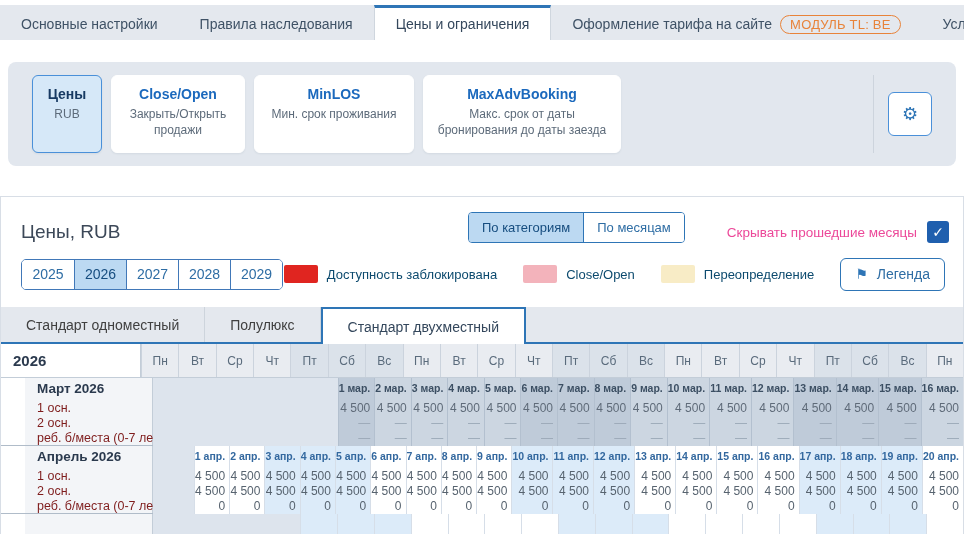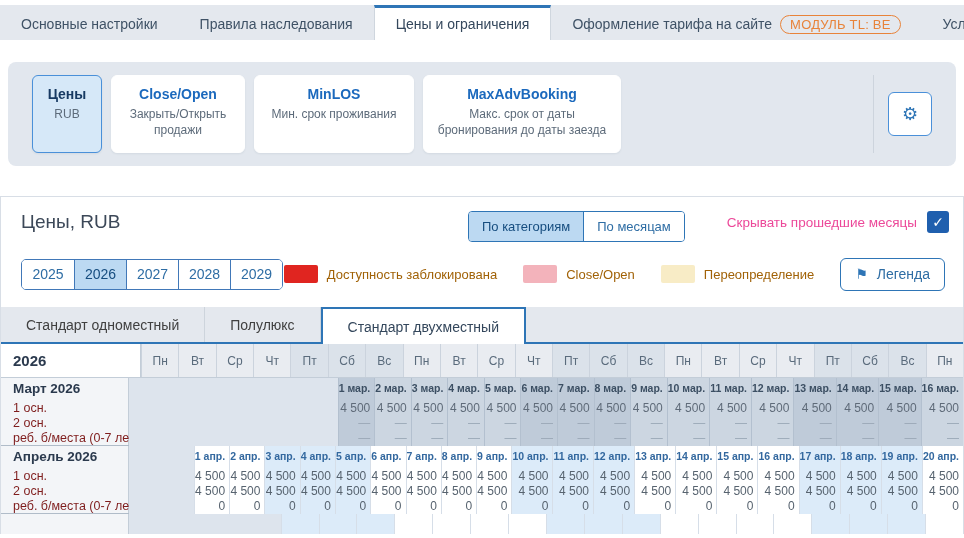--- a/index.html
+++ b/index.html
@@ -27,41 +27,41 @@
   .rcard.selected { background:#d6e8f8; border:1px solid #4a90d9; }
   .rcard.selected .t { color:#173a63; }
   .cards-right { display:flex; align-items:center; height:78px; }
   .cards-divider { width:1px; background:#cdd4dd; height:100%; margin:0 14px 0 6px; }
   .gear-btn { width:44px; height:44px; background:#fff; border:1px solid #4a90d9; border-radius:6px;
     color:#2e75b6; font-size:18px; display:flex; align-items:center; justify-content:center; cursor:pointer; }
 
   
   .main { margin-top:30px; border-top:1px solid #d8dee6; border-left:1px solid #d8dee6;
     border-right:1px solid #d8dee6; }
-  .prices-head { display:flex; align-items:flex-start; padding:14px 14px 10px 20px; height:56px; }
+  .prices-head { display:flex; align-items:flex-end; padding:14px 14px 10px 20px; height:56px; }
   .prices-title { font-size:19px; color:#3c4858; flex:1; }
   .toggle-group { display:flex; border:1px solid #2e75b6; border-radius:4px; overflow:hidden; height:31px; }
   .toggle-btn { padding:0 13px; display:flex; align-items:center; font-size:13px; color:#2e6da4;
     background:#fff; cursor:pointer; }
   .toggle-btn.active { background:#bcd9f2; color:#164d7f; border-right:1px solid #2e75b6; }
   .hidepast { display:flex; align-items:center; gap:10px; margin-left:42px; }
   .hidepast .lbl { color:#ec4899; font-size:13.5px; }
   .checkbox { width:22px; height:22px; background:#1f5fae; border-radius:3px; color:#fff;
     display:flex; align-items:center; justify-content:center; font-size:14px; cursor:pointer; }
 
   .yearlegend { display:flex; align-items:center; padding:6px 14px 10px 20px; height:46px; }
   .year-group { display:flex; border:1px solid #4178b8; border-radius:5px; overflow:hidden; height:31px; }
   .year-btn { width:52px; display:flex; align-items:center; justify-content:center; font-size:14px;
     color:#2e6da4; background:#fff; border-left:1px solid #4178b8; cursor:pointer; }
   .year-btn:first-child { border-left:none; }
   .year-btn.active { background:#bcd9f2; color:#164d7f; }
   .legend-items { display:flex; align-items:center; gap:26px; margin-left:auto; }
   .legend-item { display:flex; align-items:center; gap:9px; }
   .legend-sw { width:34px; height:18px; border-radius:2px; }
-  .legend-item .llbl { color:#a16207; font-size:13px; }
+  .legend-item .llbl { color:#0c4a6e; font-size:13px; }
   .legend-btn { margin-left:26px; margin-right:4px; border:1px solid #2e75b6; border-radius:6px;
     height:33px; padding:0 14px; display:flex; align-items:center; gap:9px; color:#2e6da4;
     font-size:14px; background:#fff; cursor:pointer; }
   .flag { color:#2e75b6; font-size:14px; }
 
   
   .room-tabs { margin-top:8px; background:#e4e8ee; display:flex; height:37px;
     border-bottom:2px solid #2e75b6; }
   .room-tab { padding:0 25px; display:flex; align-items:center; font-size:14px; color:#404040;
     border-right:1px solid #cdd4dc; cursor:pointer; white-space:nowrap; }
@@ -71,21 +71,21 @@
   
   .grid22 { flex:1; display:grid; grid-template-columns:repeat(22,1fr); }
   .thead { display:flex; height:34px; border-bottom:1px solid #c3cdd8; }
   .thead-year { width:140px; background:#fff; border-right:1px solid #c3cdd8; display:flex;
     align-items:center; padding-left:12px; font-weight:bold; font-size:15px; color:#2b3a4e; }
   .wd { background:#e9ecf1; border-left:1px solid #cbd3dd; display:flex; align-items:center;
     justify-content:center; font-size:12px; color:#5a6b7c; }
   .wd.we { background:#dbe2ea; }
 
   .month-row { display:flex; height:68px; border-bottom:1px solid #b0bcc9; }
-  .month-label { width:128px; background:#f3f5f8; border-right:1px solid #c3cdd8; padding-top:3px; }
+  .month-label { width:128px; background:#f3f5f8; border-right:1px solid #c3cdd8; padding-top:3px;margin-left:24px; }
   .m-title { height:15px; line-height:15px; padding-left:12px; font-weight:bold; font-size:13.5px; color:#2b3a4e; }
   .m-gap { height:5px; }
   .m-rowlabel { height:15px; line-height:15px; padding-left:12px; font-size:12.5px; color:#7f1d1d; white-space:nowrap; }
 
   .empty-cells { background:#dde4ed; }
   .dcell { padding-top:3px; text-align:right; cursor:pointer; }
   .d-date { height:15px; line-height:15px; font-size:10.5px; font-weight:bold; padding-right:4px; white-space:nowrap; }
   .d-gap { height:5px; }
   .d-val { height:15px; line-height:15px; font-size:12px; padding-right:4px; white-space:nowrap; }
 

